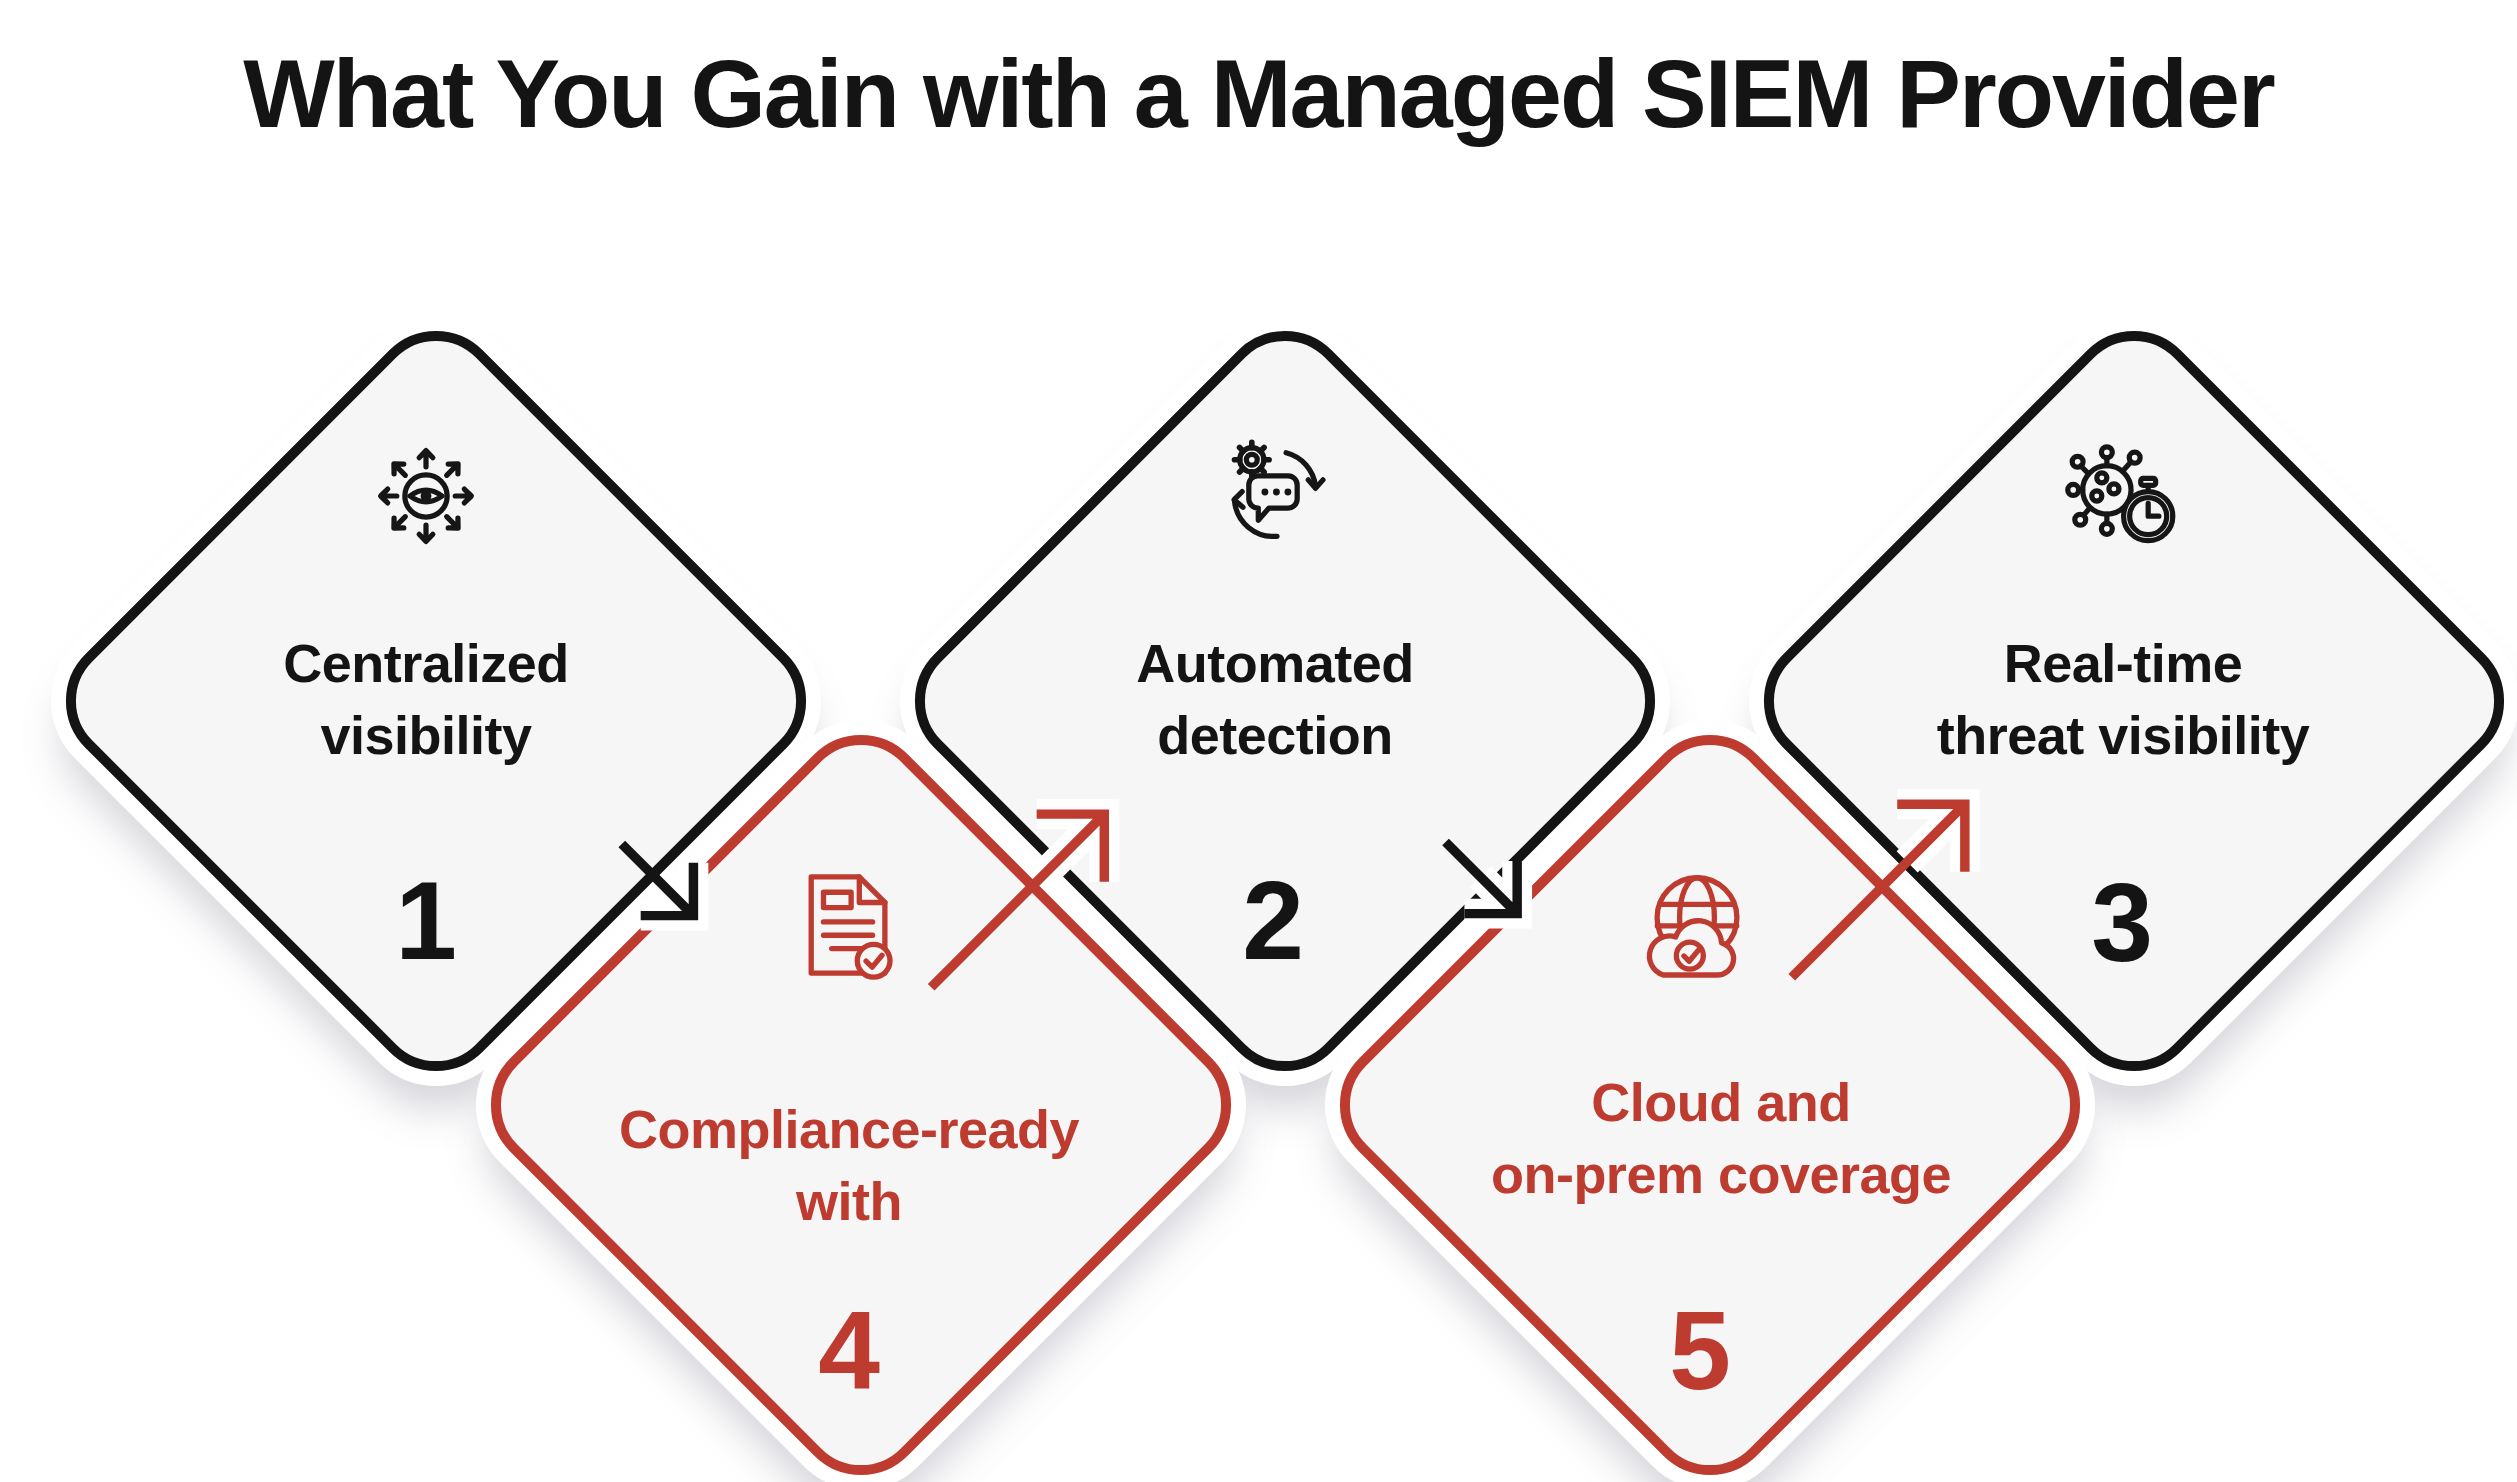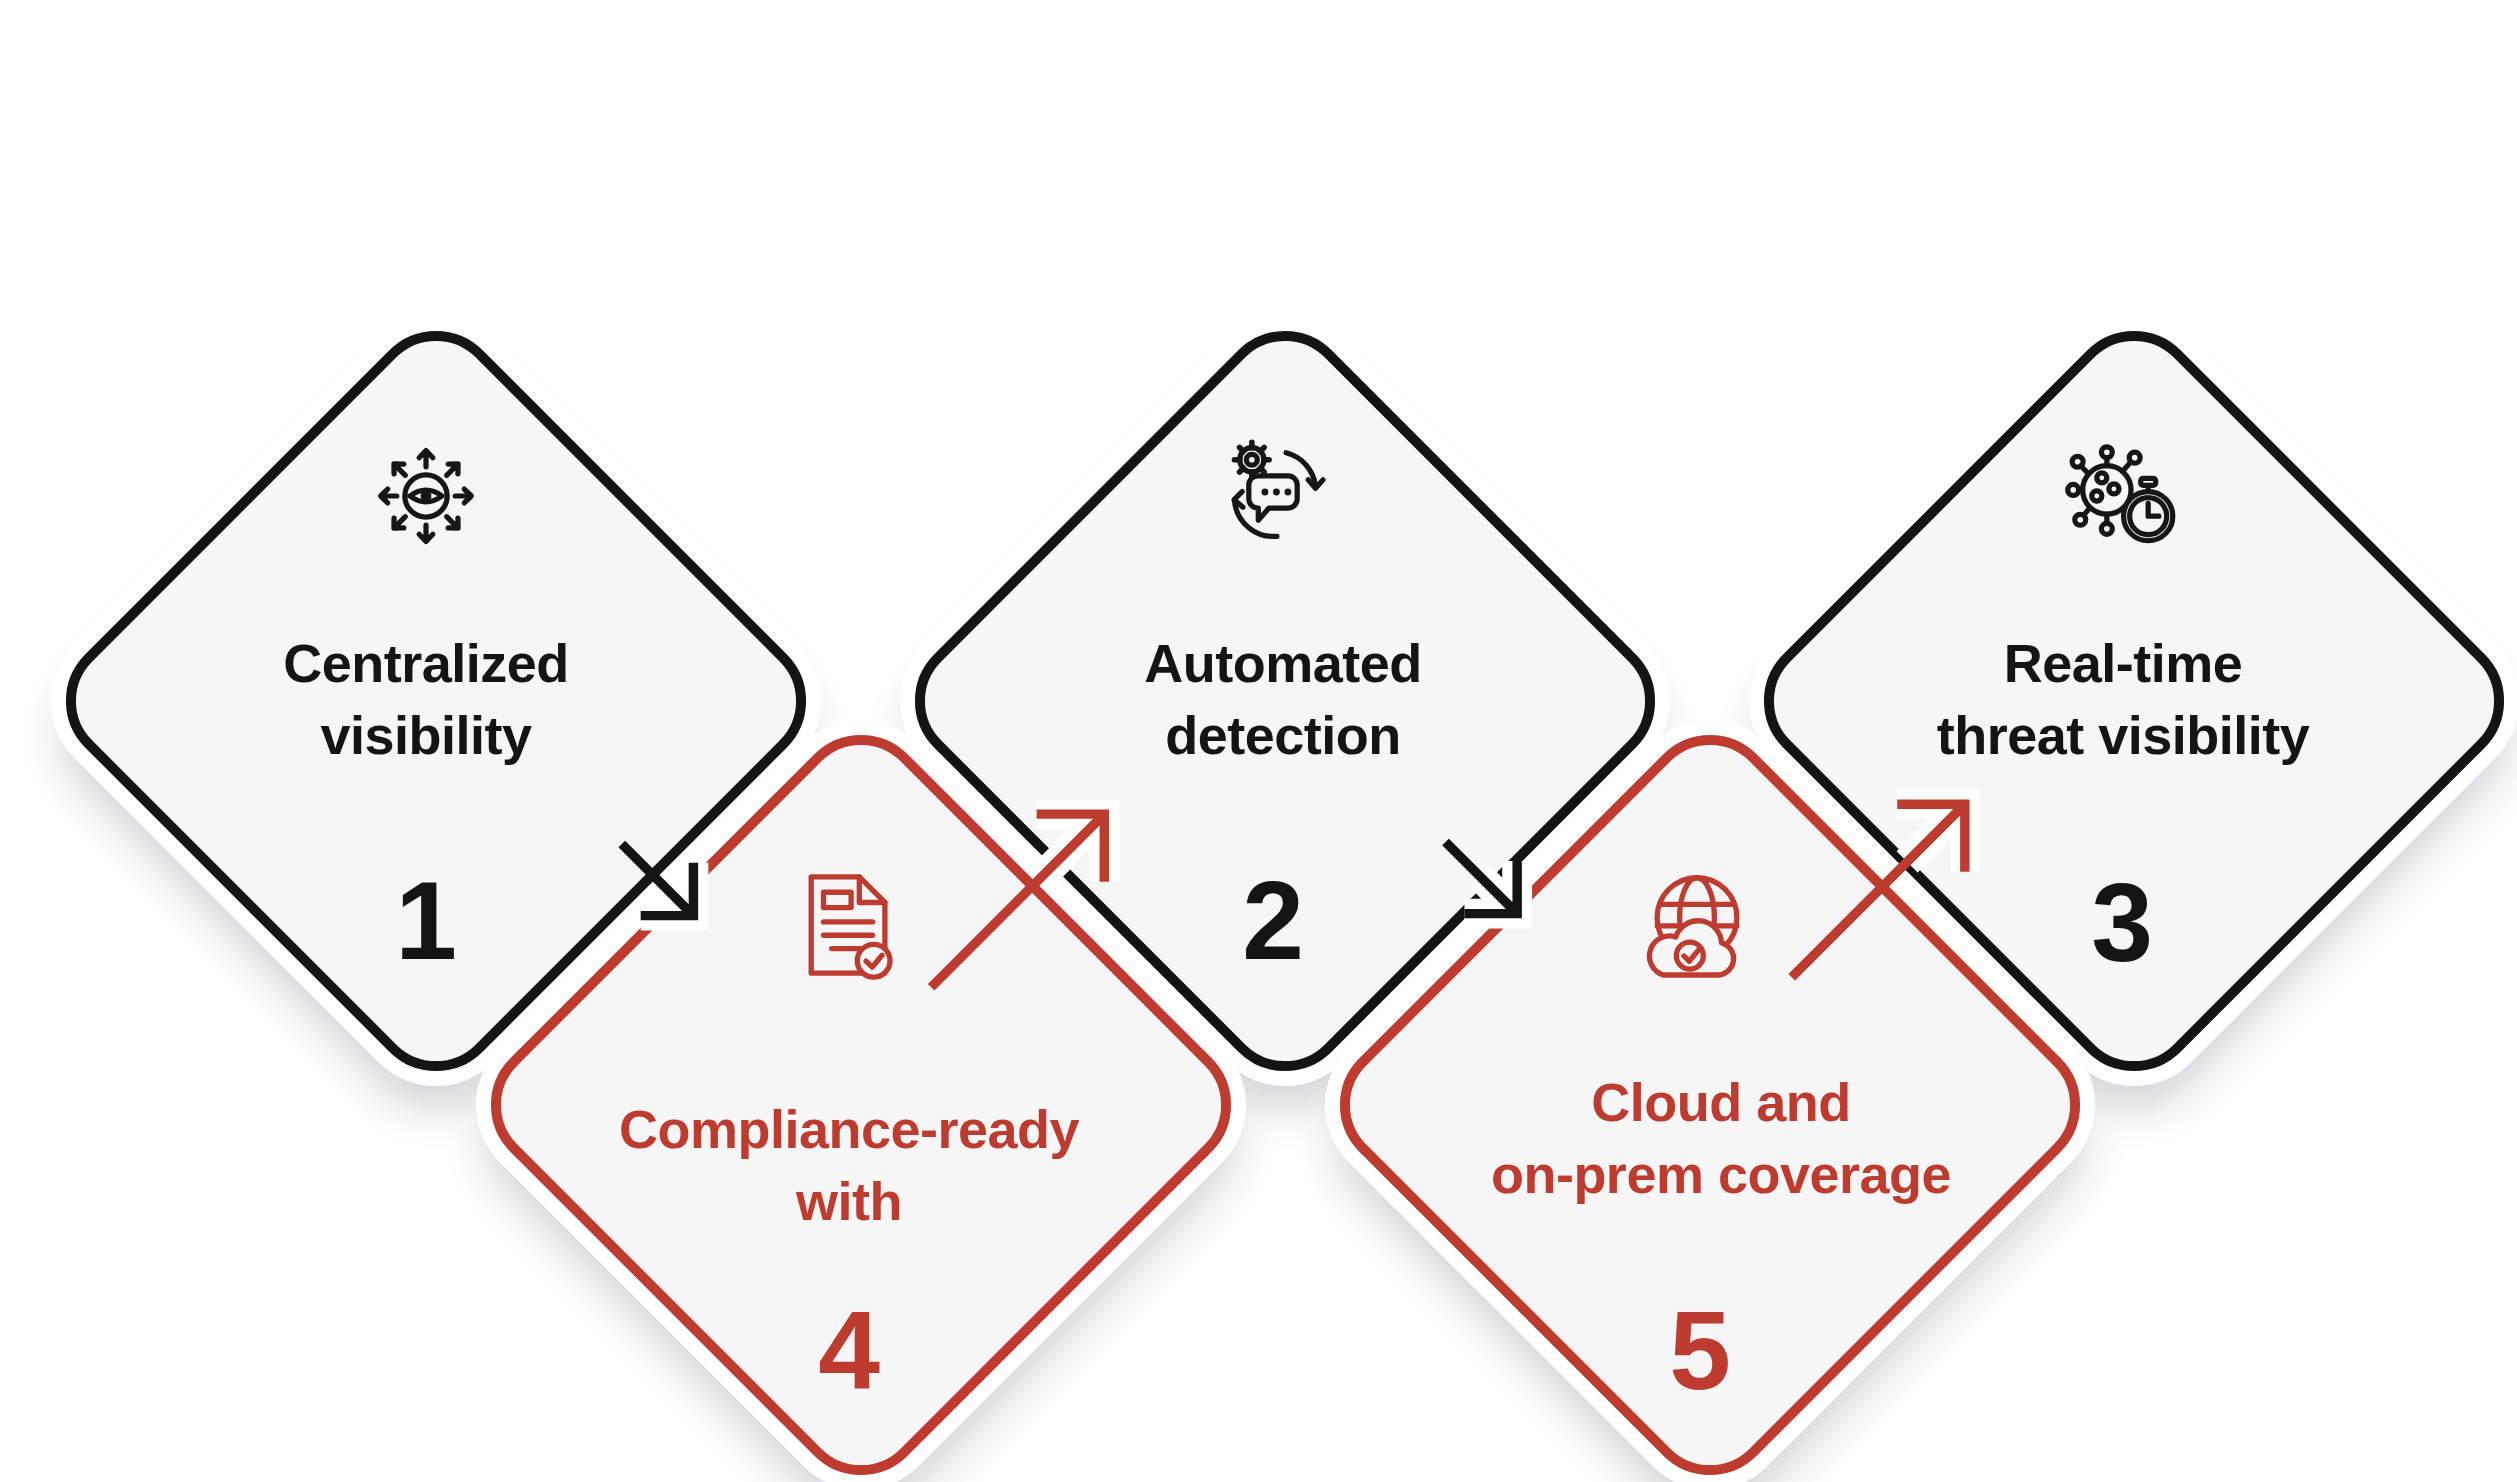--- a/index.html
+++ b/index.html
@@ -52,20 +52,21 @@
   .ic{fill:none;stroke-width:2.6;stroke-linecap:round;stroke-linejoin:round;}
   .ic-black{stroke:#161616;}
   .ic-red{stroke:var(--red,#BE3B30);}
   .fill-bg{fill:var(--fill,#F6F6F7);}
 </style>
 </head>
 <body>
 
 <div id="canvas">
 
+  <div class="title">What You Gain with a Managed SIEM Provider</div>
 
   <div class="diamond black d1"></div>
   <div class="diamond black d2"></div>
   <div class="diamond black d3"></div>
   <div class="diamond red d4"></div>
   <div class="diamond red d5"></div>
 
   <svg id="black-arrows" width="2517" height="1483" viewBox="0 0 2530 1490">
     <g>
       <path class="arrow-casing" d="M660 883 L697 920 M644 920 L697 920 L697 867"></path>
@@ -164,21 +165,21 @@
       <path class="fill-bg" d="M29 23 h10 a4.5 4.5 0 0 1 4.5 4.5 v7 a4.5 4.5 0 0 1 -4.5 4.5 h-9.5 l-5.3 6 v-6 h-0.2 a4.5 4.5 0 0 1 -4.5 -4.5 v-7 a4.5 4.5 0 0 1 4.5 -4.5 Z"></path>
       <circle cx="27.5" cy="31" r="1.7" fill="#161616" stroke="none"></circle>
       <circle cx="33.2" cy="31" r="1.7" fill="#161616" stroke="none"></circle>
       <circle cx="38.9" cy="31" r="1.7" fill="#161616" stroke="none"></circle>
       <path d="M38 11.5 A19.5 19.5 0 0 1 52.6 28.2"></path>
       <path d="M49 25 L52.6 29.2 L56.3 25"></path>
       <path d="M33.5 53 A19.5 19.5 0 0 1 12.4 35.5"></path>
       <path d="M16.6 38.6 L12.2 34.8 L16.2 30.8"></path>
     </svg>
   </div>
-  <div class="content" style="left:1275px;top:699px;margin-left:8px;">
+  <div class="content" style="left:1275px;top:699px;">
     <div class="label">
       <span>Automated</span>
       <span>detection</span>
     </div>
   </div>
   <div class="content" style="left:1273px;top:921px;">
     <div class="num">2</div>
   </div>
 
   <div class="content icon" style="left:2125px;top:499px;">

